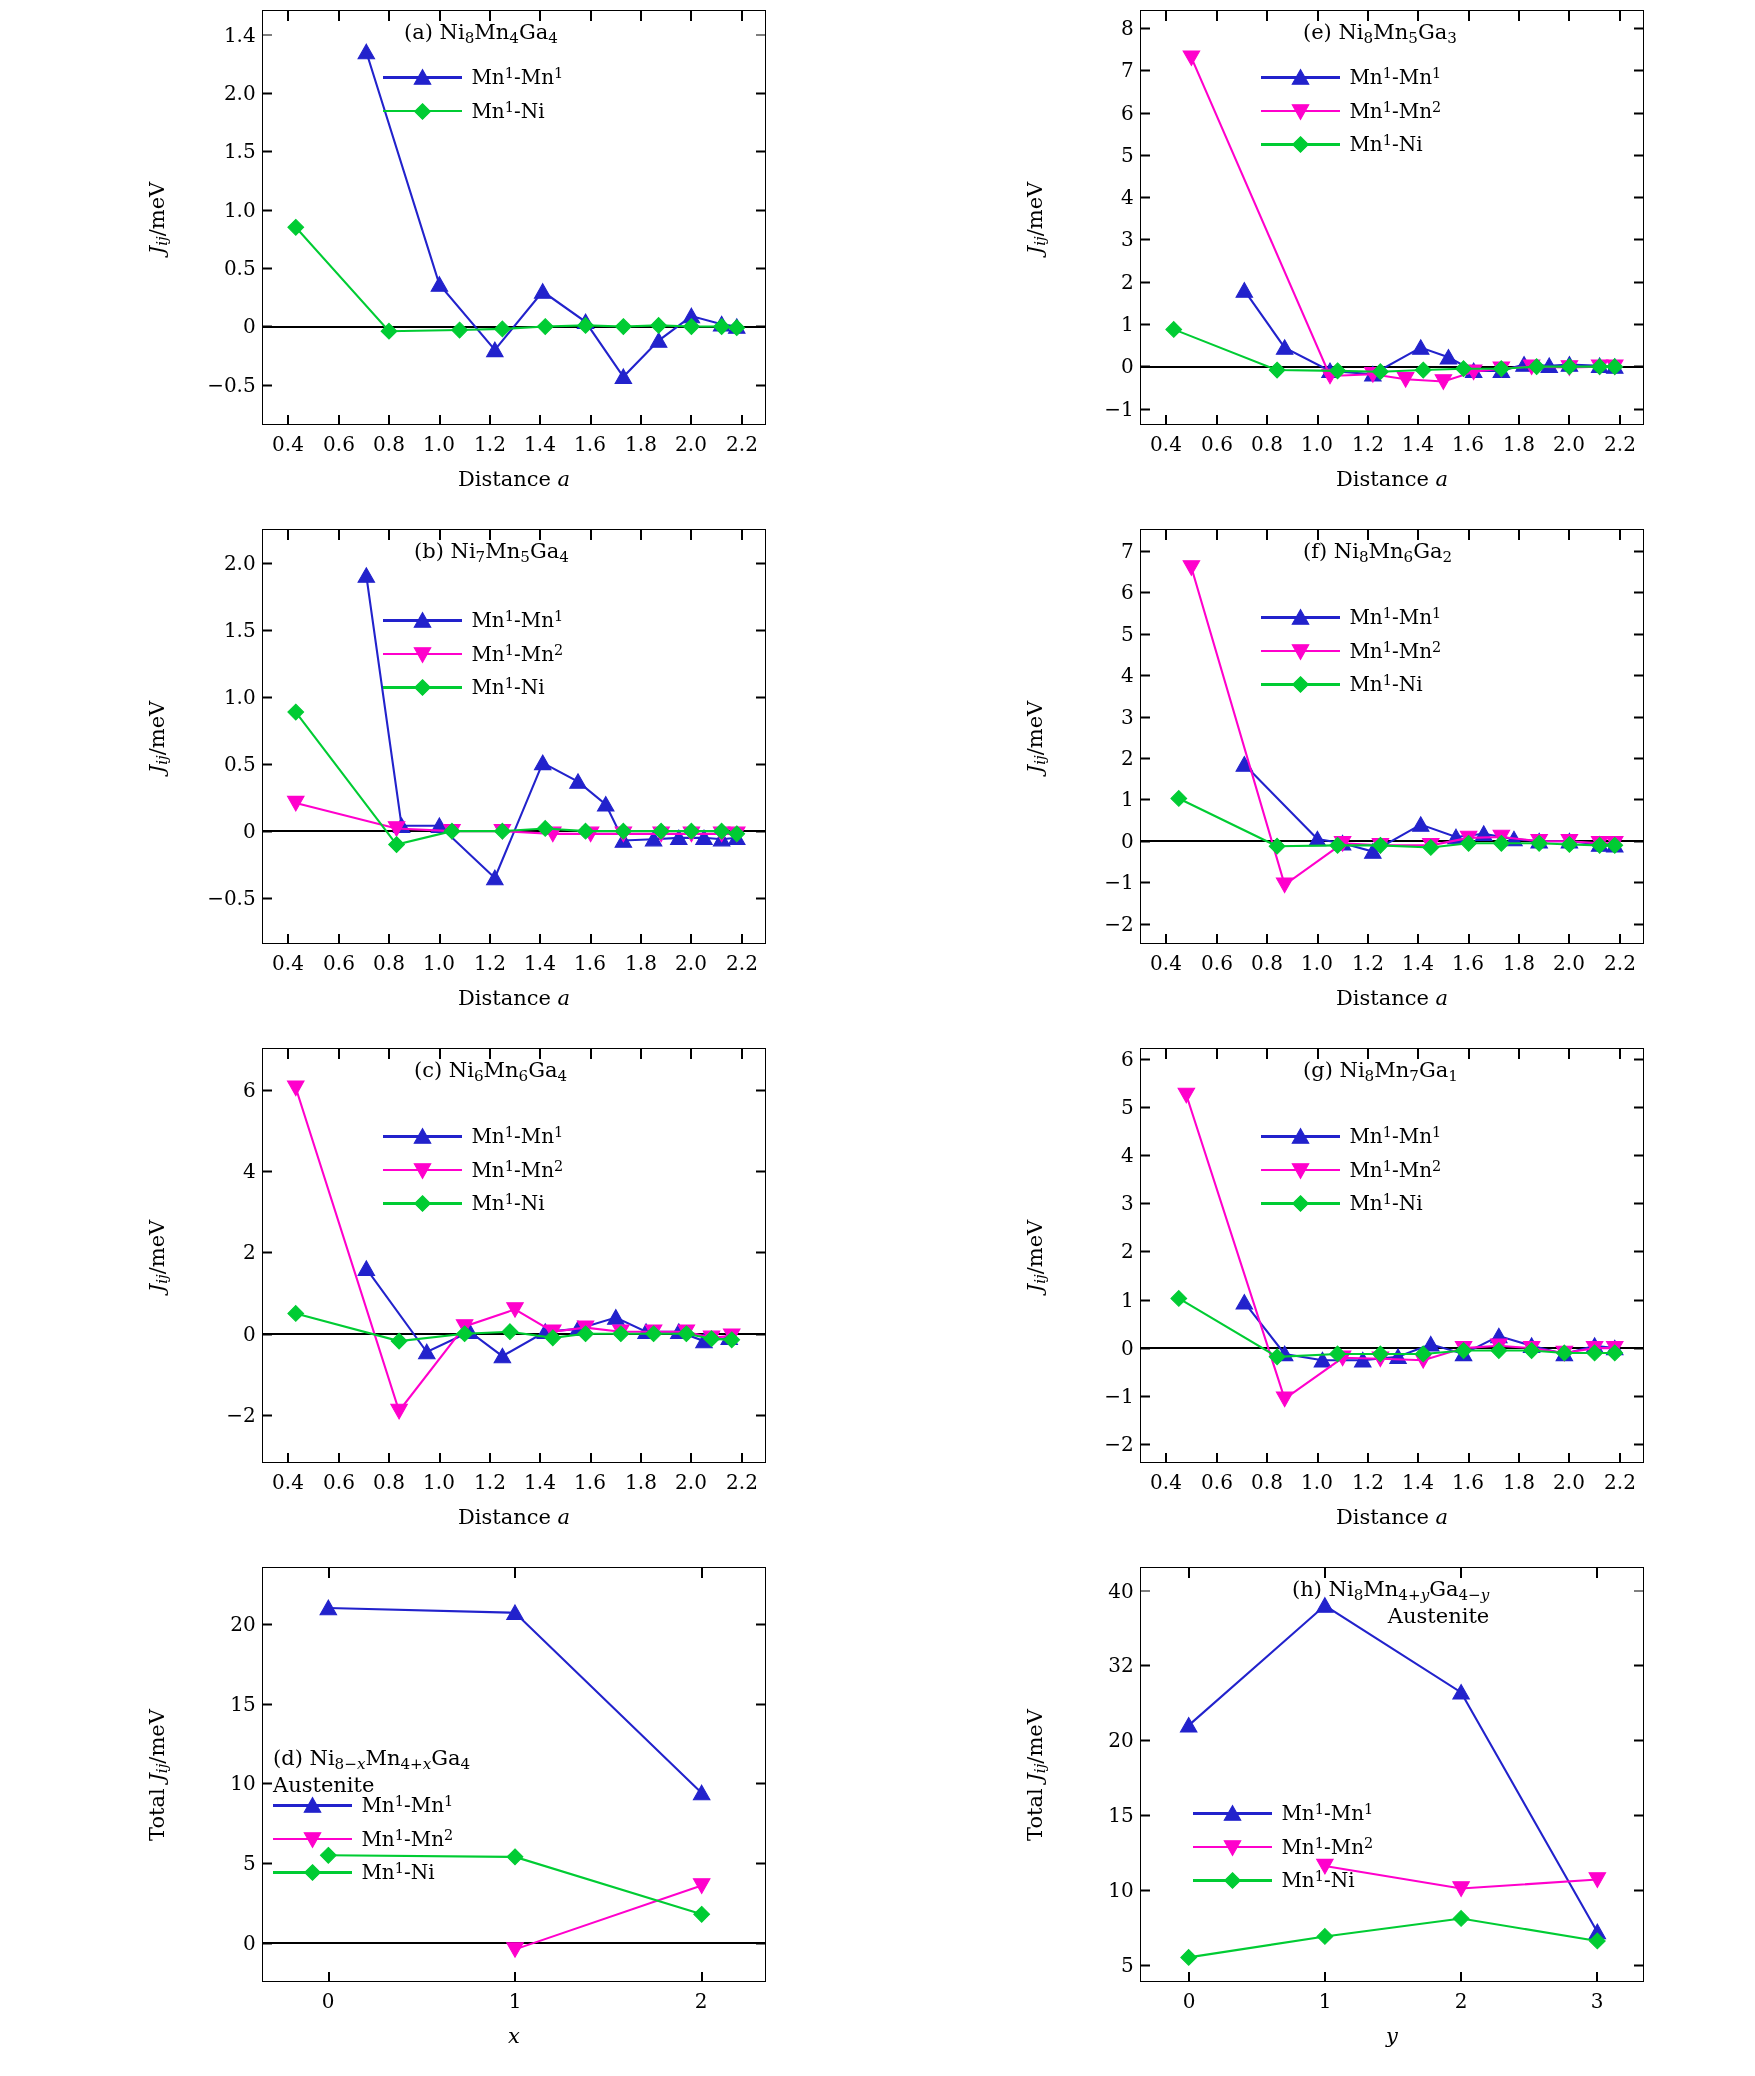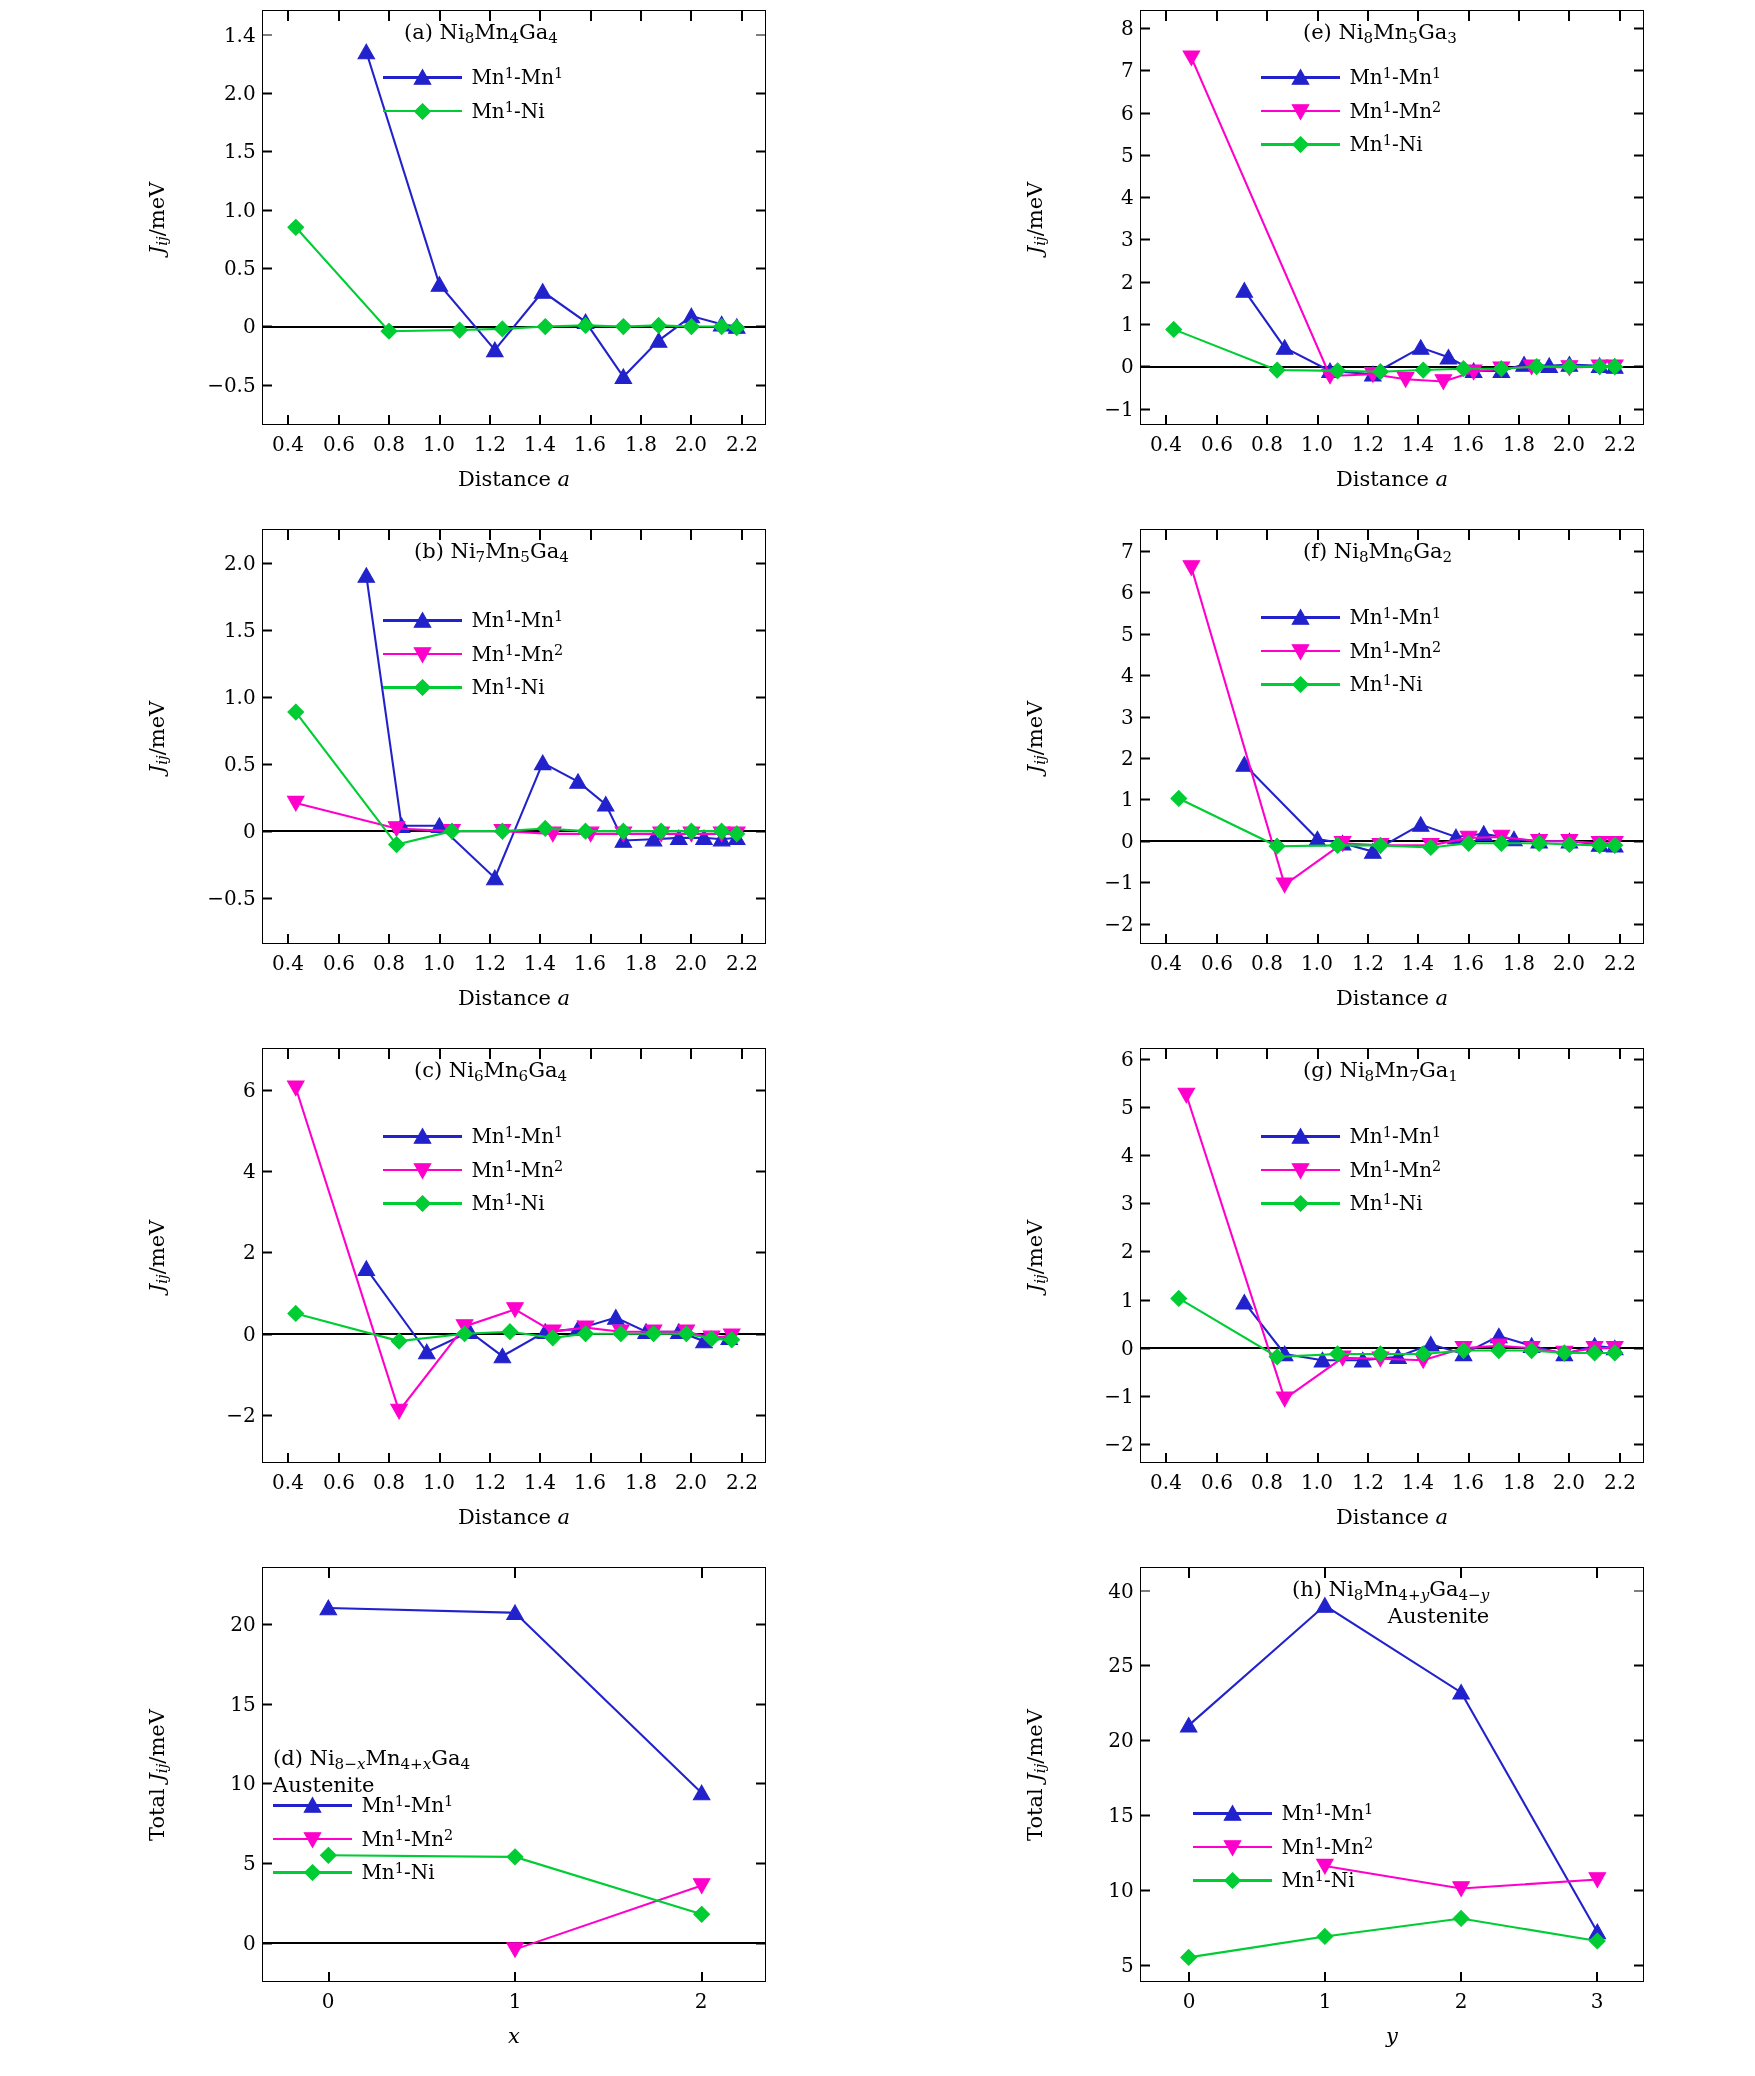--- a/index.html
+++ b/index.html
@@ -911,21 +911,21 @@
           <div class="ytickmark r" style="top: 322px;"></div>
           <div class="ytick" style="top: 322px;">10</div>
           <div class="ytickmark" style="top: 247px;"></div>
           <div class="ytickmark r" style="top: 247px;"></div>
           <div class="ytick" style="top: 247px;">15</div>
           <div class="ytickmark" style="top: 172px;"></div>
           <div class="ytickmark r" style="top: 172px;"></div>
           <div class="ytick" style="top: 172px;">20</div>
           <div class="ytickmark" style="top: 97px;"></div>
           <div class="ytickmark r" style="top: 97px;"></div>
-          <div class="ytick" style="top: 97px;">25</div>
+          <div class="ytick" style="top: 97px;">32</div>
           <div class="ytickmark" style="top: 22.4px;"></div>
           <div class="ytickmark r" style="top: 22.4px;"></div>
           <div class="ytick" style="top: 22.4px;">40</div>
           <svg width="504" height="415" viewBox="0 0 960 790">
             <polyline points="90.8,299.5 350.3,71.3 609.7,236.7 869.2,693.0" fill="none" stroke="#2222cc" stroke-width="4"></polyline>
             <path d="M 90.8108108108108 284.45848375451266 L 106.5608108108108 312.20848375451266 L 75.0608108108108 312.20848375451266 Z" fill="#2222cc" stroke="#2222cc" stroke-width="2"></path>
             <path d="M 350.27027027027026 56.29963898916958 L 366.02027027027026 84.04963898916958 L 334.52027027027026 84.04963898916958 Z" fill="#2222cc" stroke="#2222cc" stroke-width="2"></path>
             <path d="M 609.7297297297297 221.71480144404336 L 625.4797297297297 249.46480144404336 L 593.9797297297297 249.46480144404336 Z" fill="#2222cc" stroke="#2222cc" stroke-width="2"></path>
             <path d="M 869.1891891891892 678.0324909747292 L 884.9391891891892 705.7824909747292 L 853.4391891891892 705.7824909747292 Z" fill="#2222cc" stroke="#2222cc" stroke-width="2"></path>
             <polyline points="350.3,567.5 609.7,610.3 869.2,593.2" fill="none" stroke="#ff00cc" stroke-width="4"></polyline>

